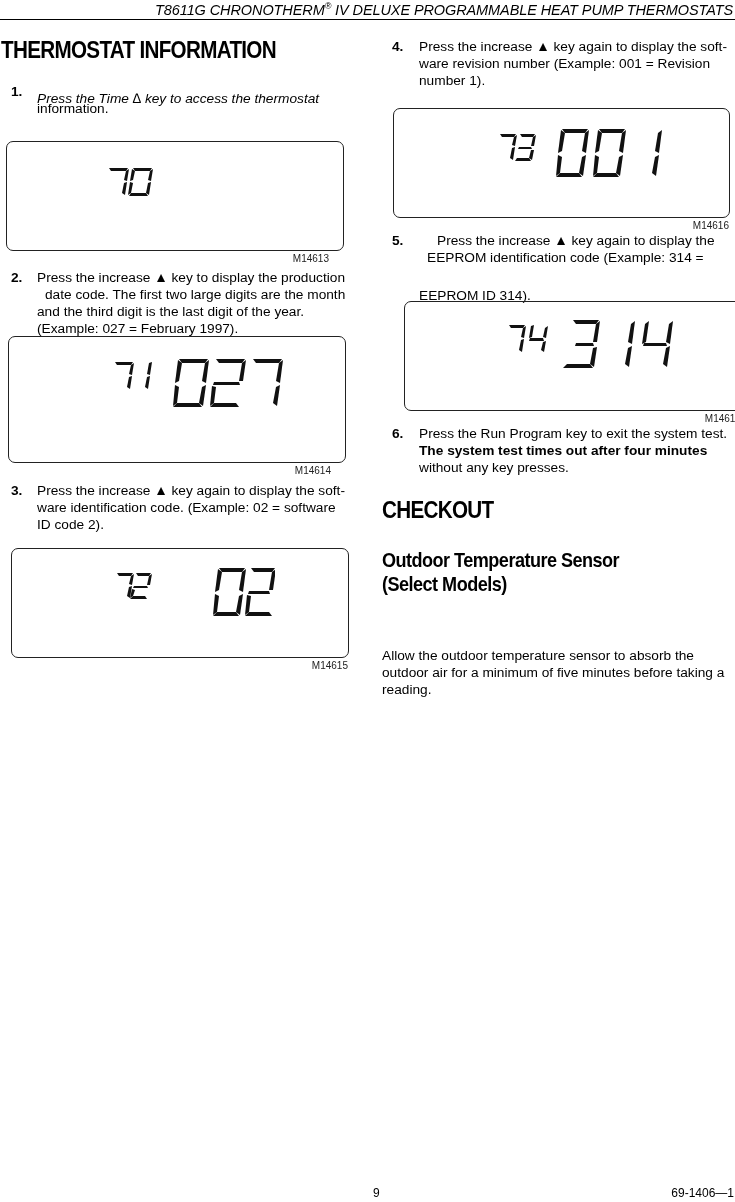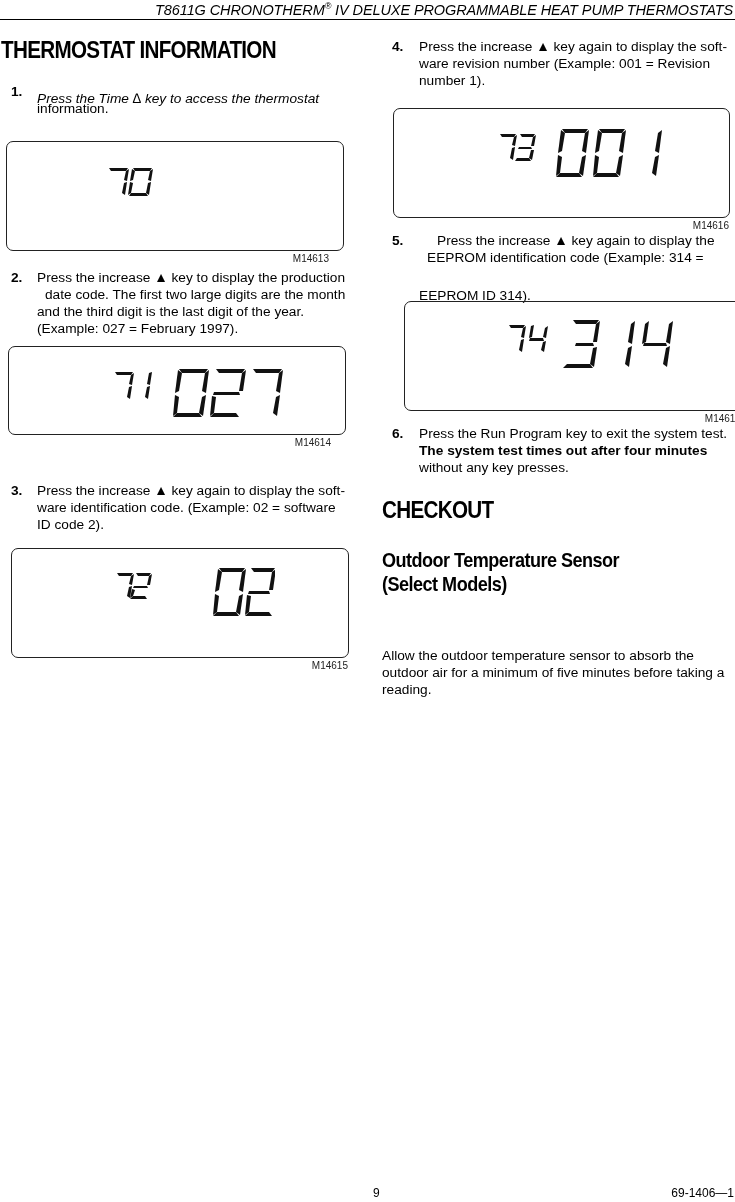--- a/index.html
+++ b/index.html
@@ -70,21 +70,21 @@
   <div class="fig-id" style="right:14px; bottom:-14px;">M14613</div>
 </div>
 
 <div class="step" style="left:11px; top:269px; width:350px; height:70px;">
   <span class="num">2.</span>
   <span class="txt" style="left:26px; top:0;">Press the increase ▲ key to display the production</span>
   <span class="txt" style="left:26px; top:17px;margin-left:8px;">date code. The first two large digits are the month</span>
   <span class="txt" style="left:26px; top:34px;">and the third digit is the last digit of the year.</span>
   <span class="txt" style="left:26px; top:51px;">(Example: 027 = February 1997).</span>
 </div>
-<div class="lcd" style="left:8px; top:346px; width:338px; height:89px;">
+<div class="lcd" style="left:8px; top:336px; width:338px; height:127px;">
   <svg class="seg" style="left:104px; top:22px;" width="170" height="52" viewBox="0 0 170 52">
     <g fill="#111">
 
       <polygon points="2,3 20,3 18,6 4,6"></polygon>
       <polygon points="18,6 21,4 19,16 16,15"></polygon>
       <polygon points="16,18 19,17 17,30 14,28"></polygon>
 
       <polygon points="36,4 39,3 37,16 34,15"></polygon>
       <polygon points="34,18 37,17 35,30 32,28"></polygon>
 

